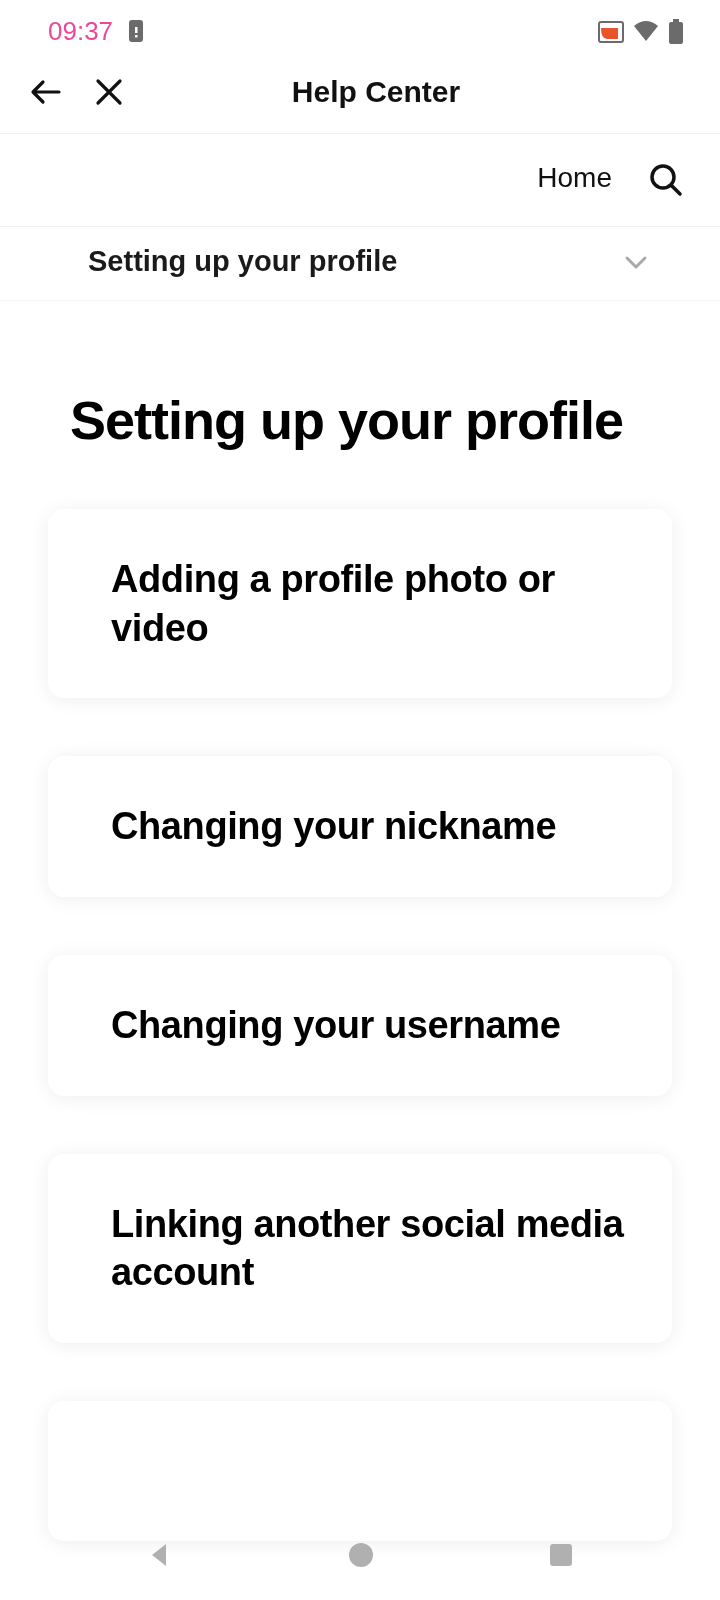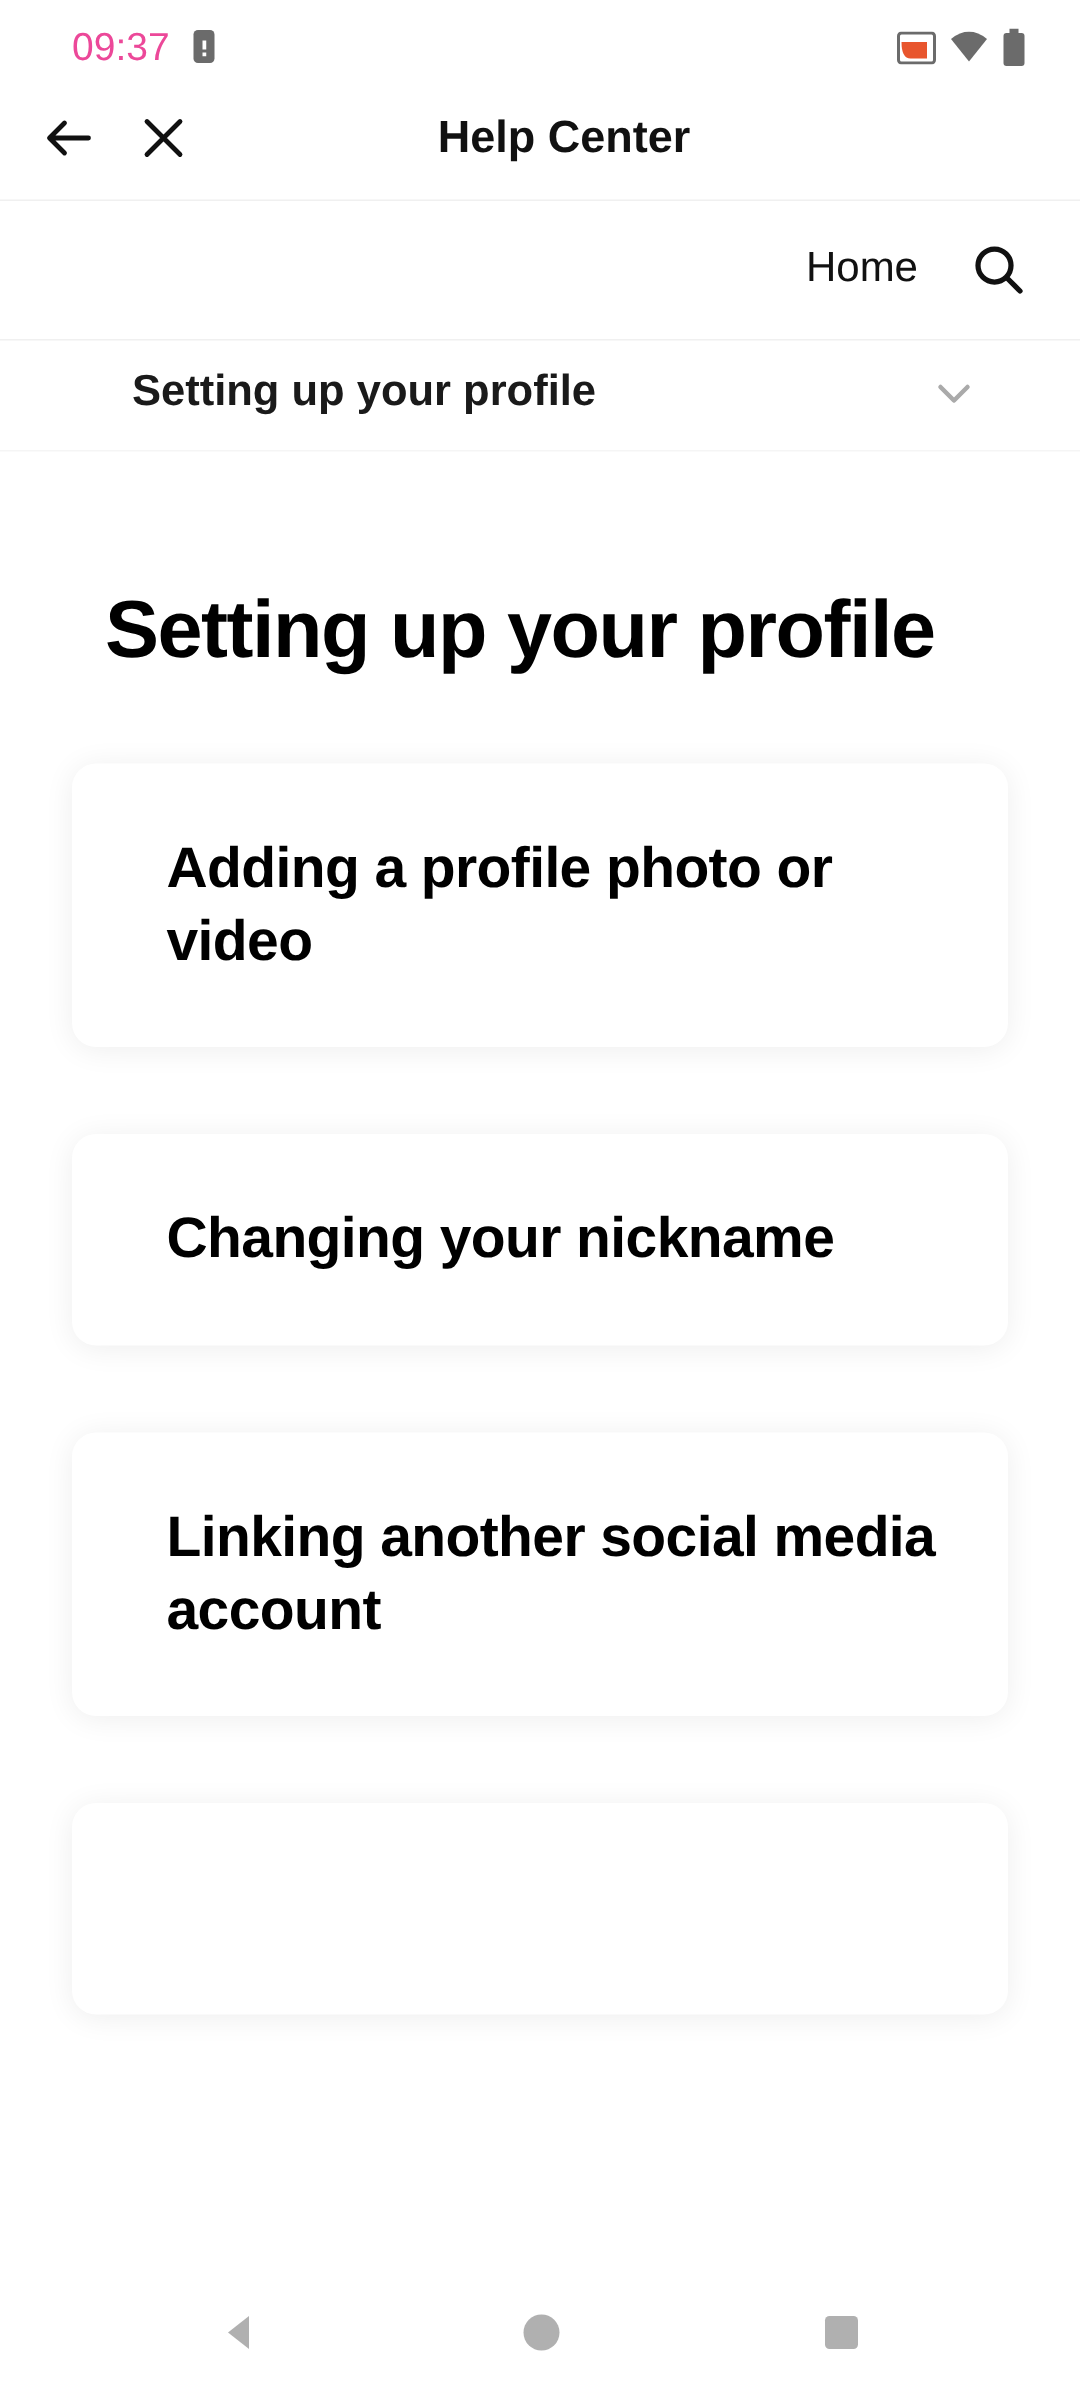--- a/index.html
+++ b/index.html
@@ -178,20 +178,23 @@
   <h1 class="page-title">Setting up your profile</h1>
 
   <div class="card">
     <div class="card-title">Adding a profile photo or video</div>
   </div>
 
   <div class="card">
     <div class="card-title">Changing your nickname</div>
   </div>
 
+  <div class="card">
+    <div class="card-title">Changing your username</div>
+  </div>
 
   <div class="card">
     <div class="card-title">Linking another social media account</div>
   </div>
 
   <div class="card" style="margin-bottom:0;">
     <div class="card-title">&nbsp;</div>
   </div>
 </div>
 

